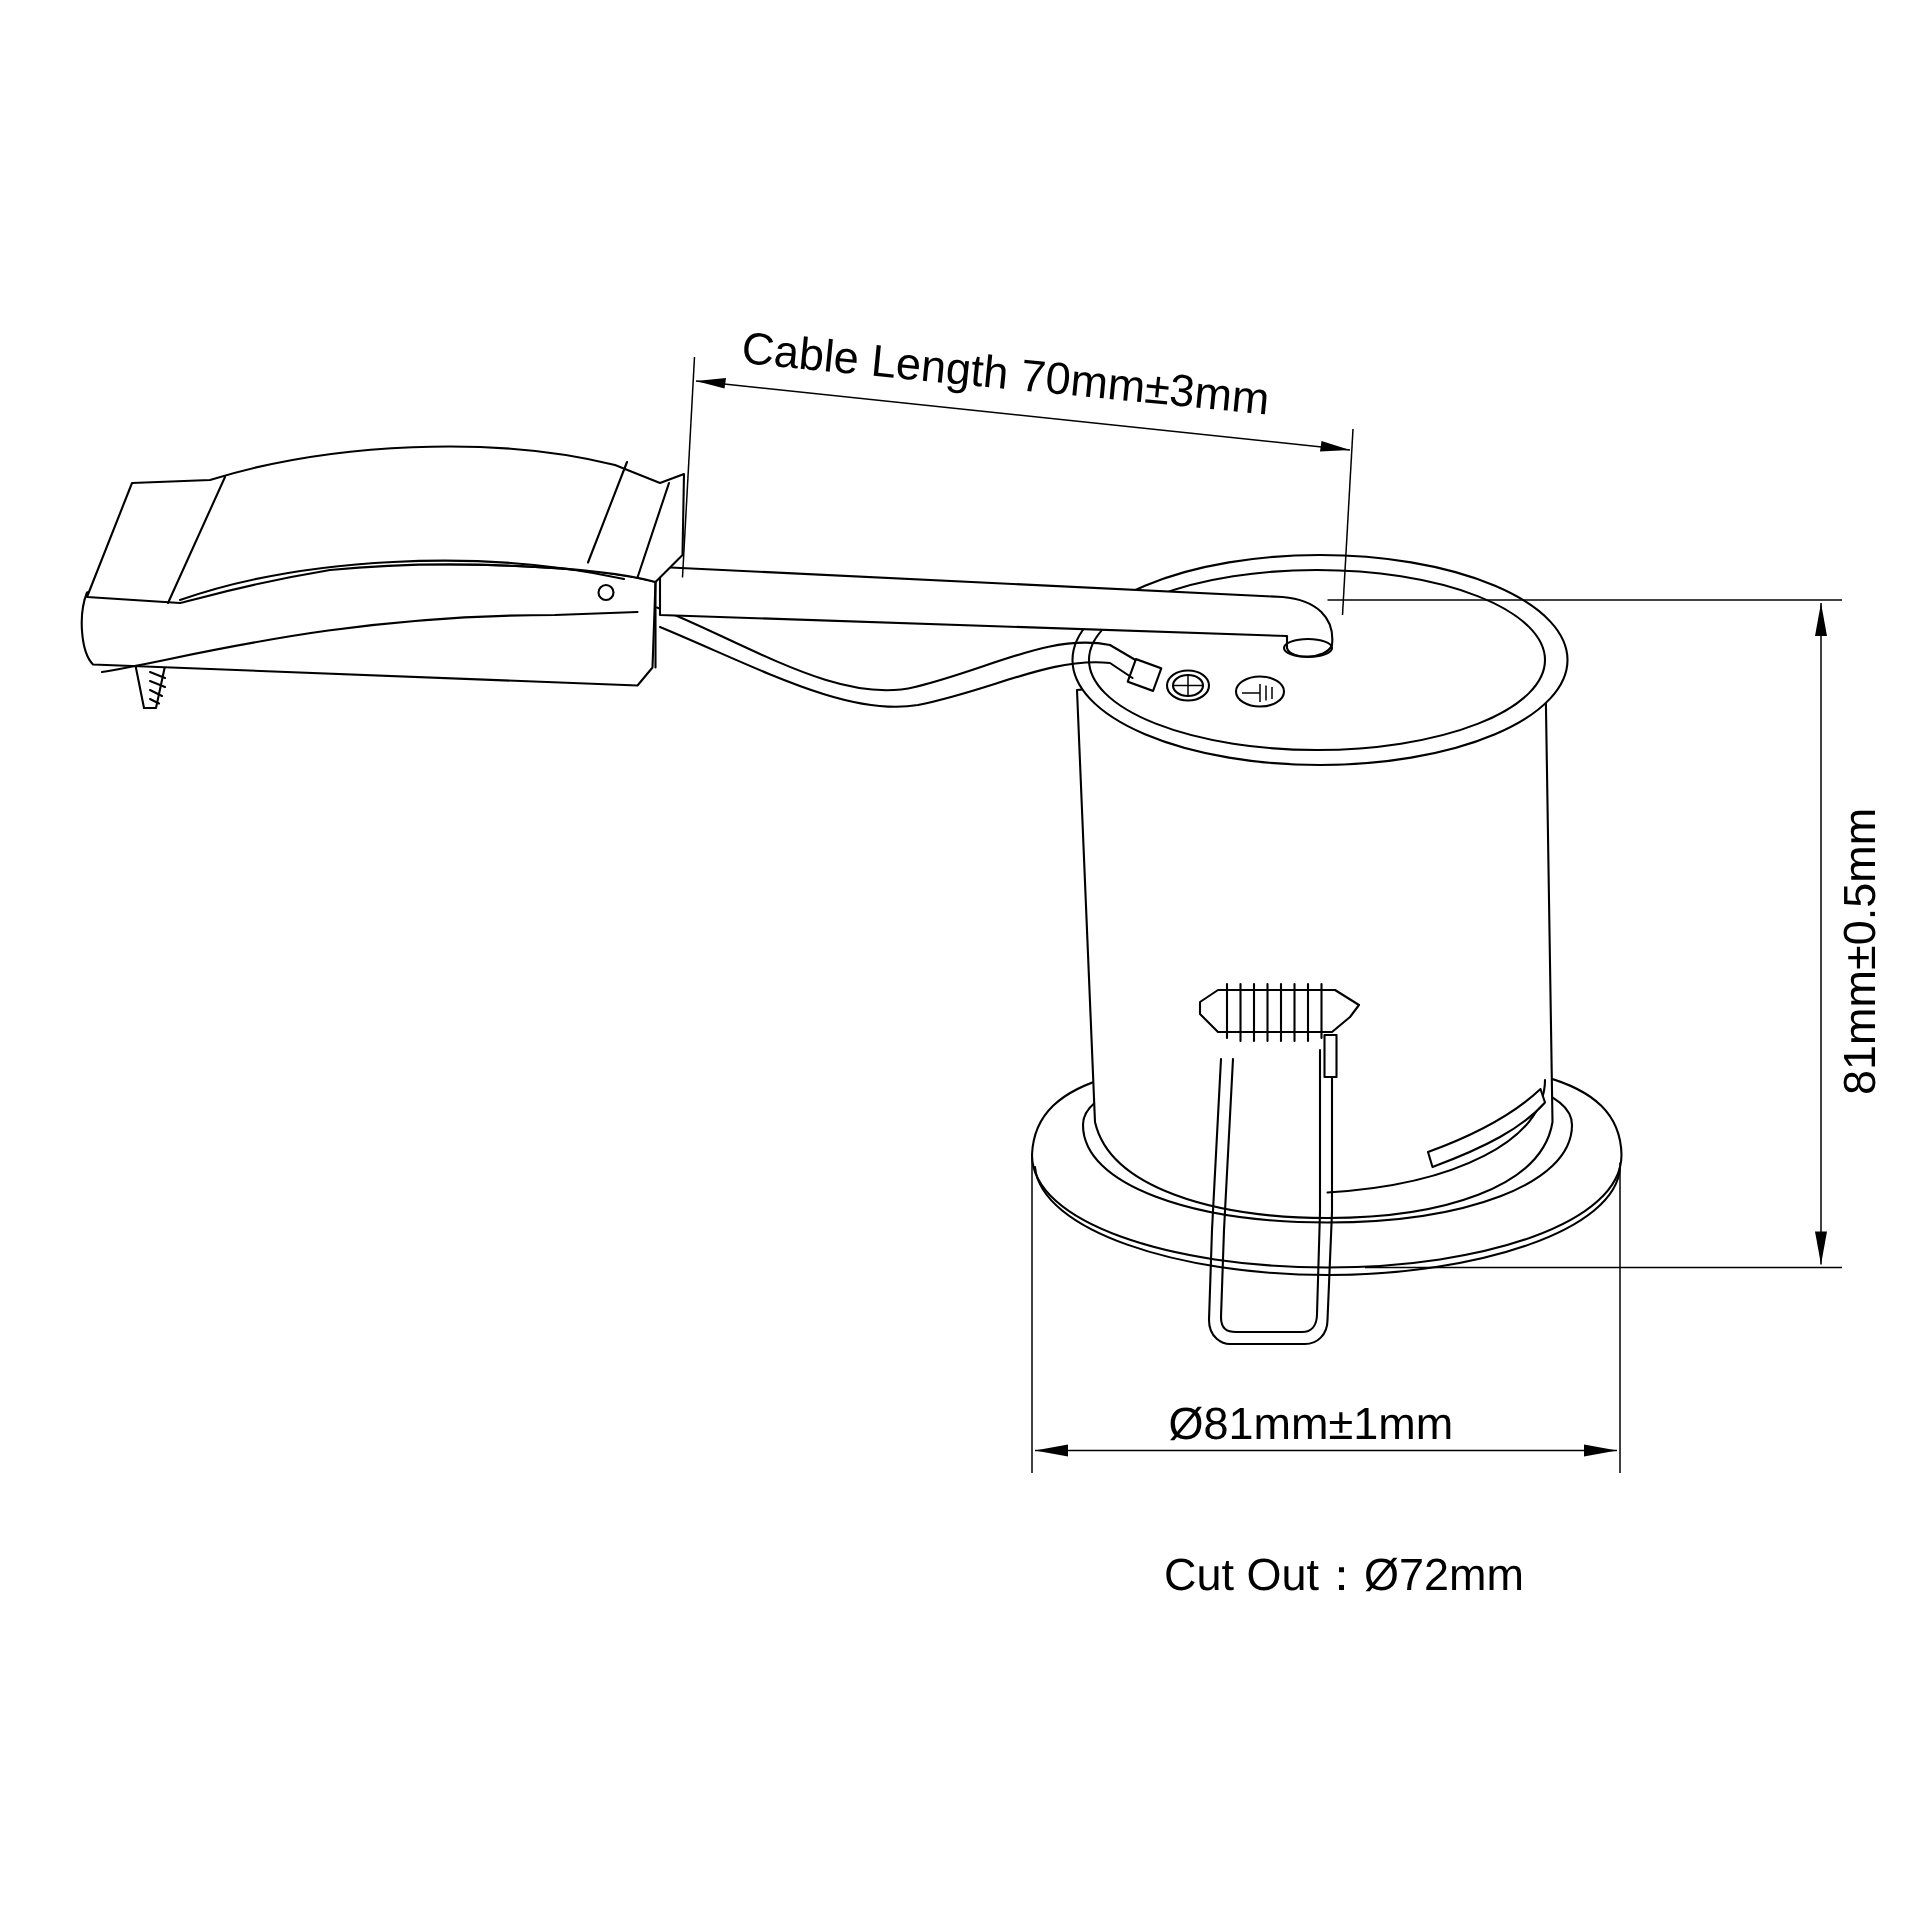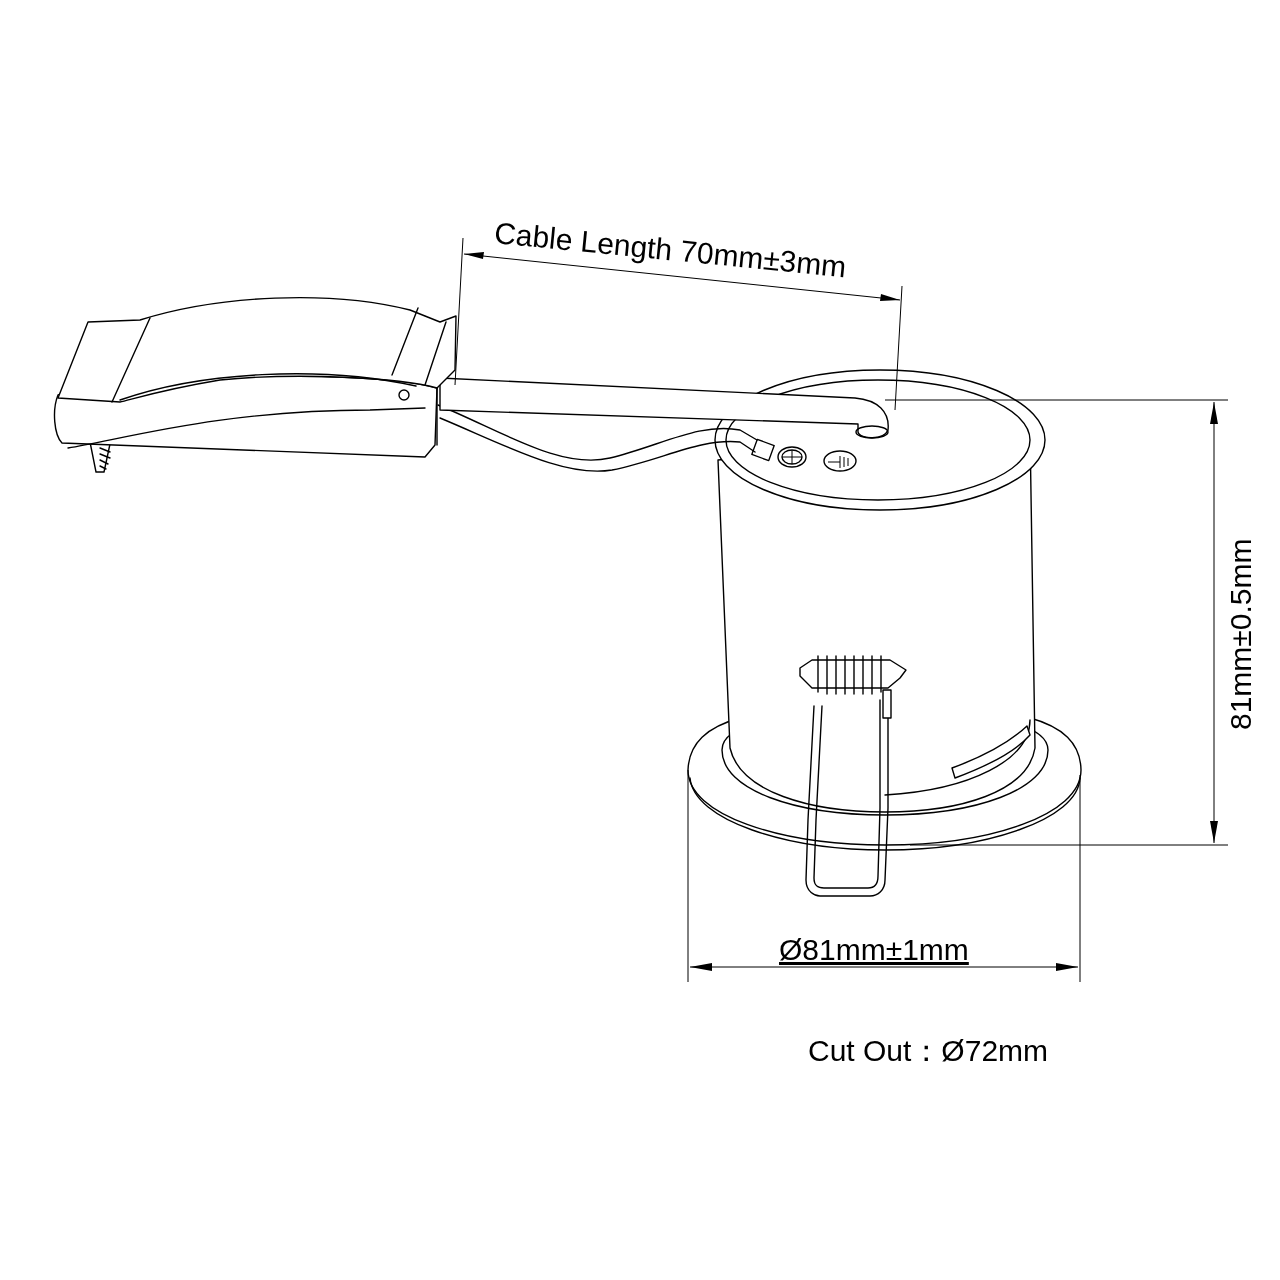--- a/index.html
+++ b/index.html
@@ -8,22 +8,22 @@
     svg { position: absolute; left: 0; top: 0; }
     .stroke { fill: #ffffff; stroke: #000000; stroke-width: 1.4; stroke-linejoin: round; stroke-linecap: round; }
     .thin { fill: none; stroke: #000000; stroke-width: 1; }
     .nofill { fill: none; stroke: #000000; stroke-width: 1.4; stroke-linejoin: round; stroke-linecap: round; }
     .label {
       position: absolute; font-family: "Liberation Sans", sans-serif; color: #000;
       font-size: 30px; white-space: nowrap; line-height: 1;
     }
     .lbl-cable { left: 496px; top: 218px; transform-origin: 0 0; transform: rotate(5.6deg); }
     .lbl-height { left: 1226px; top: 730px; transform-origin: 0 0; transform: rotate(-90deg); }
-    .lbl-diam { left: 779px; top: 935px; text-decoration: underline; }
-    .lbl-cut { left: 776px; top: 1036px; margin-left: 32px; }
+    .lbl-diam { left: 779px; top: 935px; }
+    .lbl-cut { left: 776px; top: 1036px; }
   </style>
 </head>
 <body>
 
 <div class="canvas">
 
   <svg width="1280" height="1280" viewBox="0 0 1280 1280">
 
     <g>
       <path class="stroke" d="M688,770 C690,716 760,706 885,706 C1010,706 1080,716 1081,770 C1081,815 990,845 885,845 C780,845 688,815 688,770 Z"></path>

